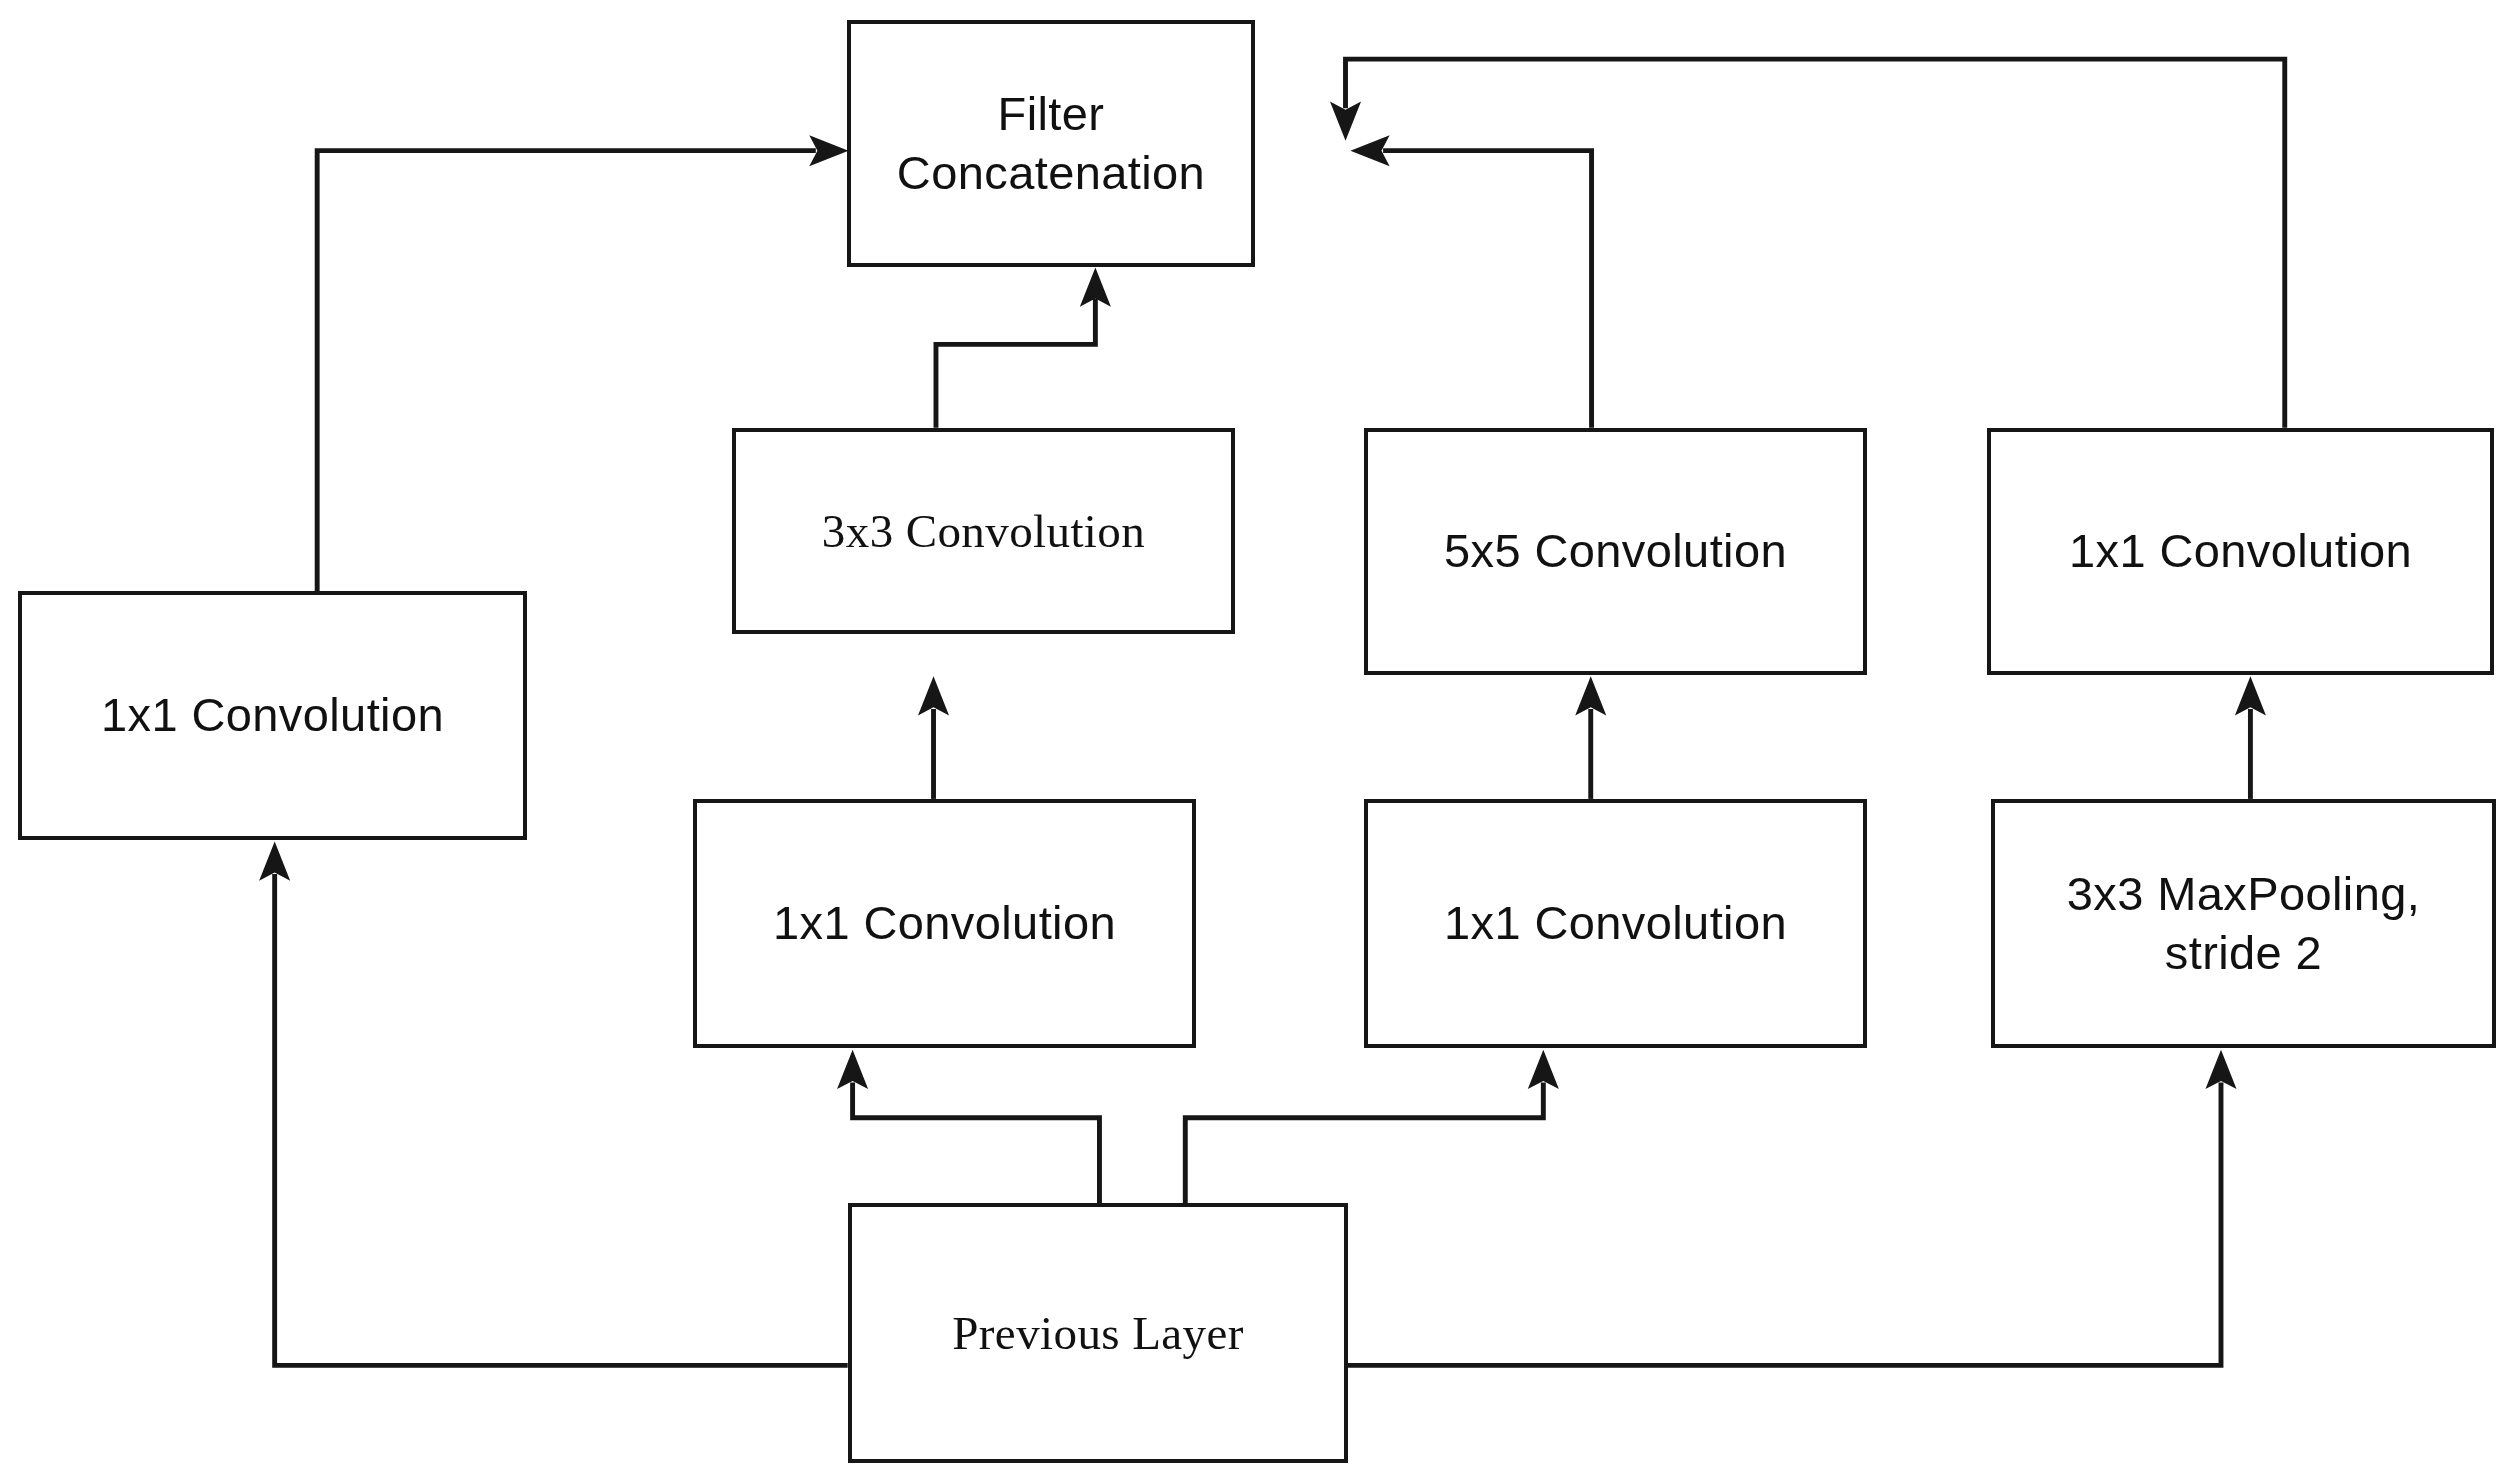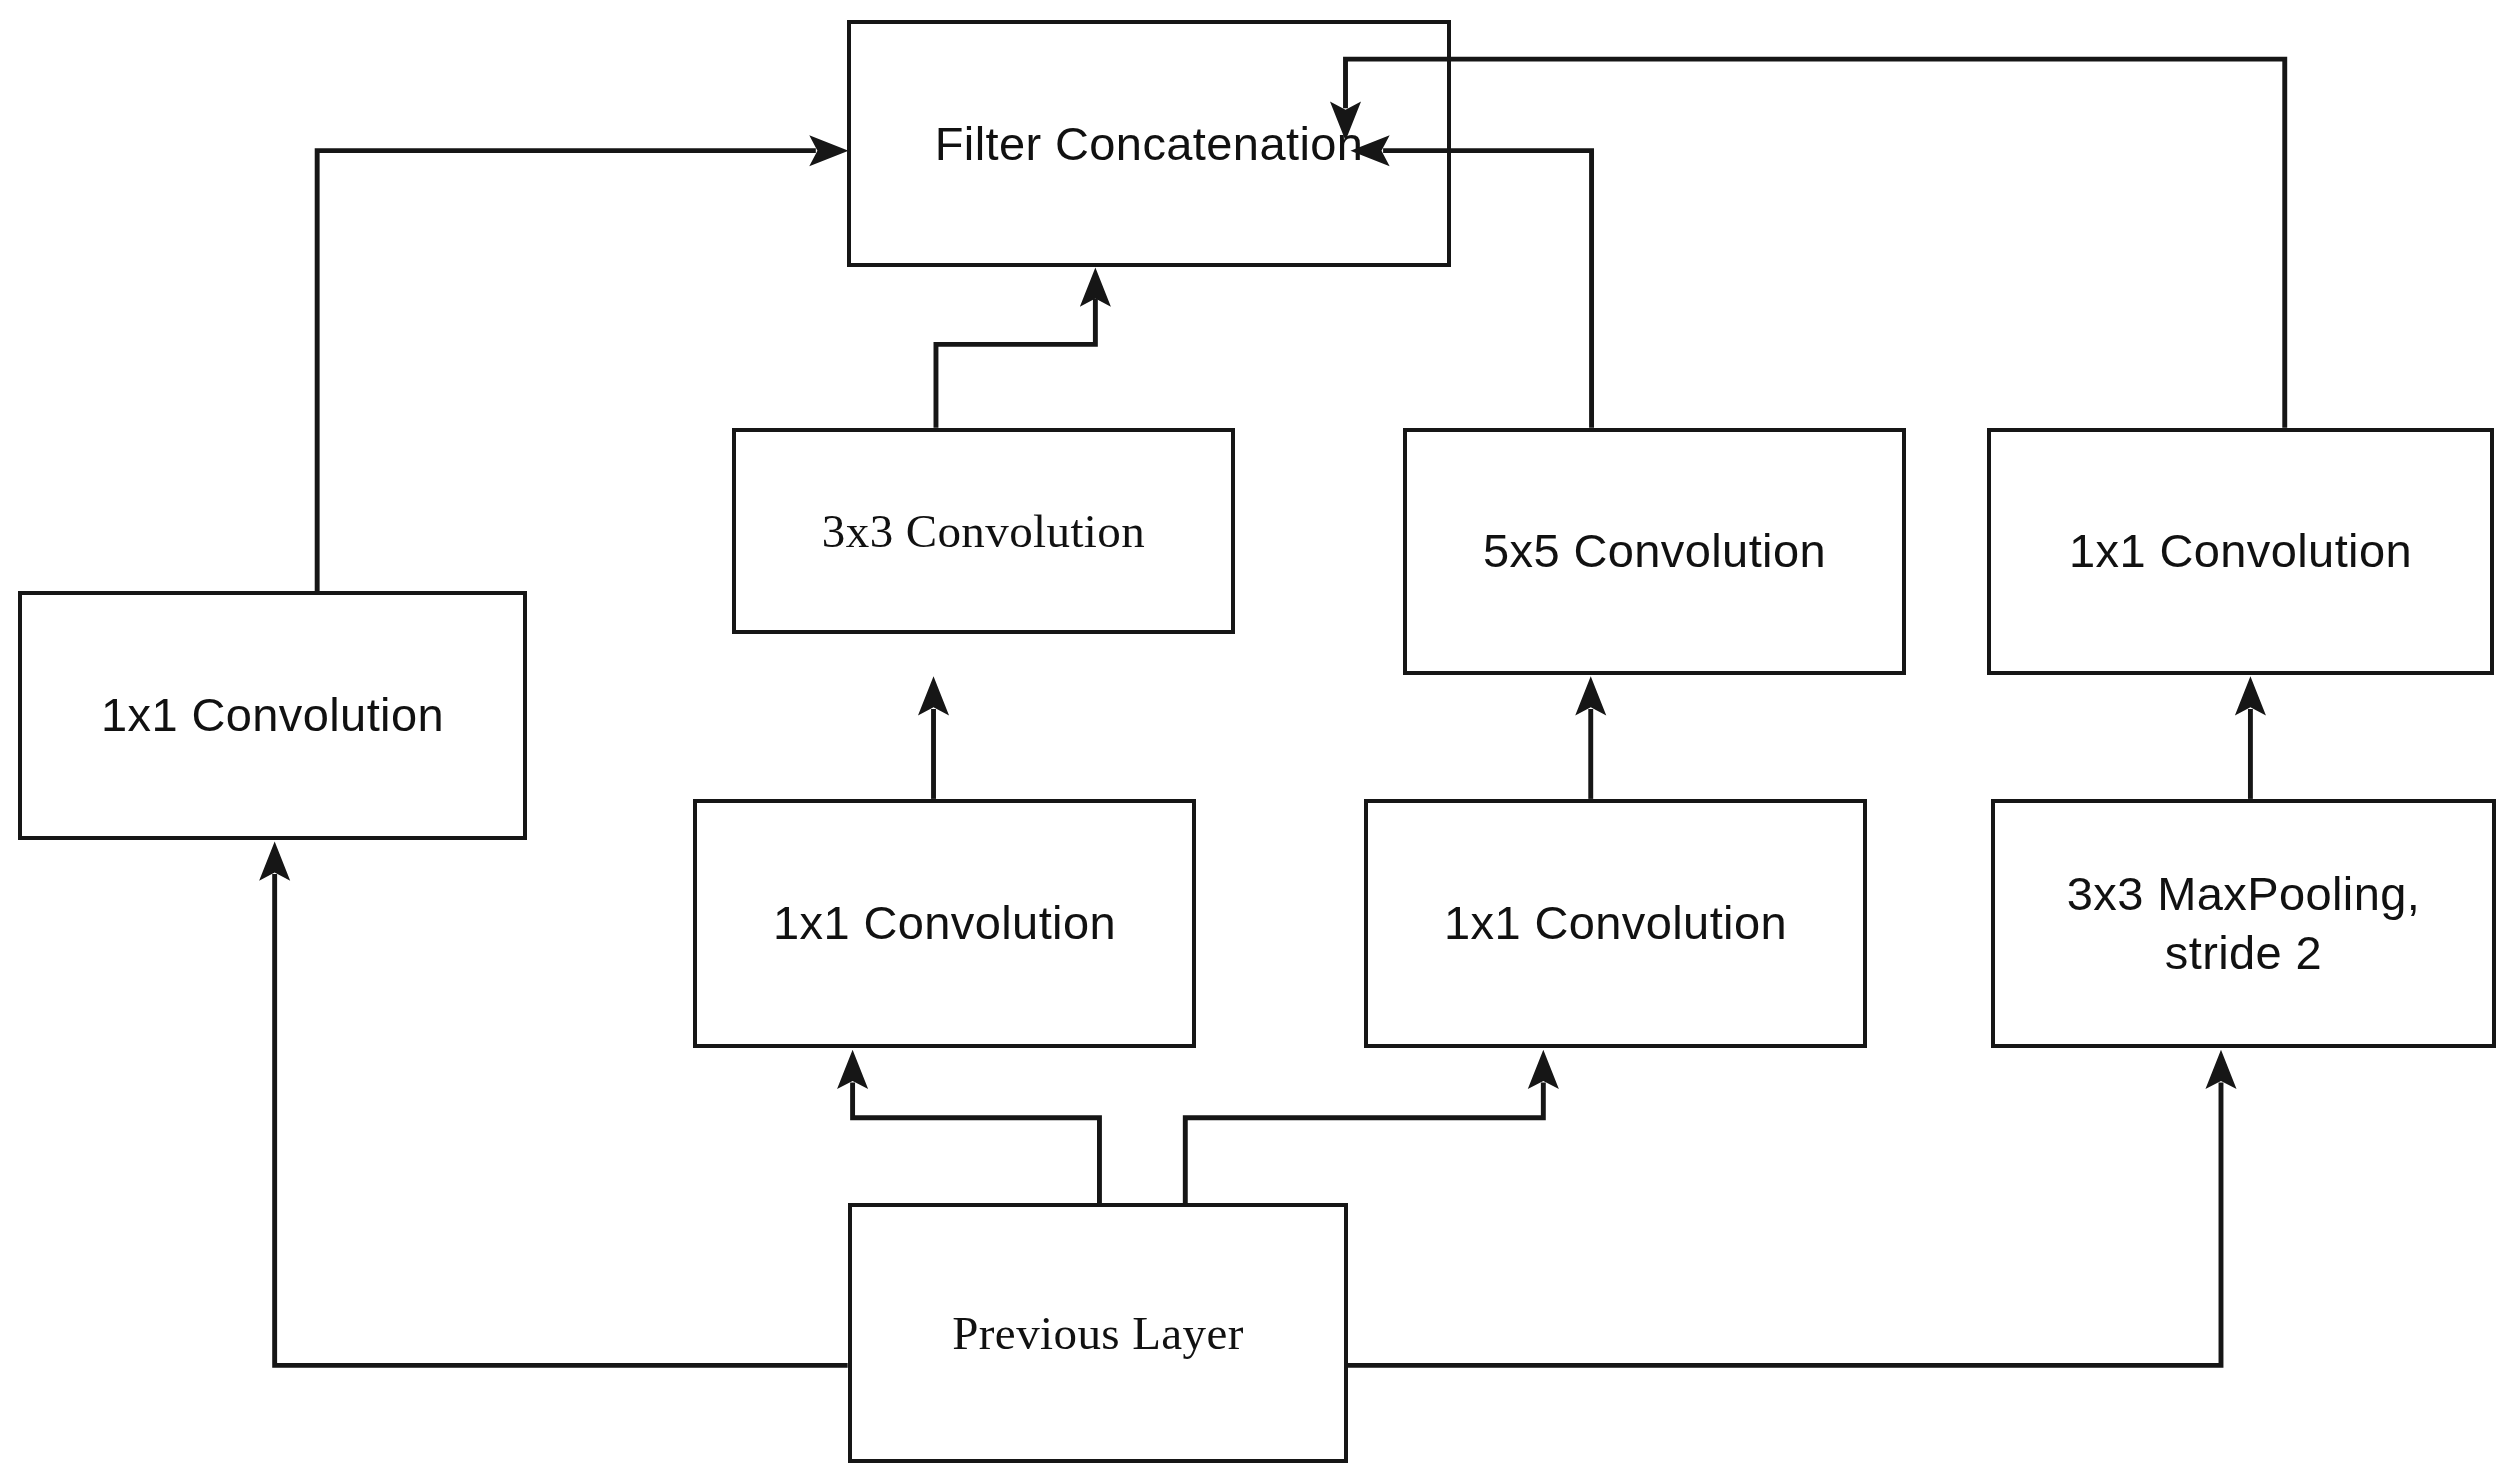--- a/index.html
+++ b/index.html
@@ -44,23 +44,23 @@
     fill: none;
     stroke: #161616;
     stroke-width: 6;
   }
   svg.wires polygon {
     fill: #161616;
     stroke: none;
   }
 
   
-  #n-filter-concat     { left: 847px; top: 20.4px;   width: 604px; height: 247px; }
+  #n-filter-concat     { left: 847px; top: 20.4px;   width: 408px; height: 247px; }
   #n-conv3x3          { left: 732px;  top: 428px;  width: 503px; height: 206px; font-family: Liberation Serif, serif; }
-  #n-conv5x5          { left: 1364px; top: 428px;  width: 503px; height: 247px; margin-left: 39px; }
+  #n-conv5x5          { left: 1364px; top: 428px;  width: 503px; height: 247px; }
   #n-conv1x1-right    { left: 1987px; top: 428px;  width: 507px; height: 247px; }
   #n-conv1x1-left     { left: 18px;   top: 591px;  width: 509px; height: 249px; }
   #n-conv1x1-mid-left { left: 693px;  top: 799px;  width: 503px; height: 249px; }
   #n-conv1x1-mid-right{ left: 1364px; top: 799px;  width: 503px; height: 249px; }
   #n-maxpool          { left: 1991px; top: 799px;  width: 505px; height: 249px; }
   #n-previous-layer   { left: 848px; top: 1203px; width: 500px; height: 260px; font-family: Liberation Serif, serif; }
 </style>
 </head>
 <body>
 

